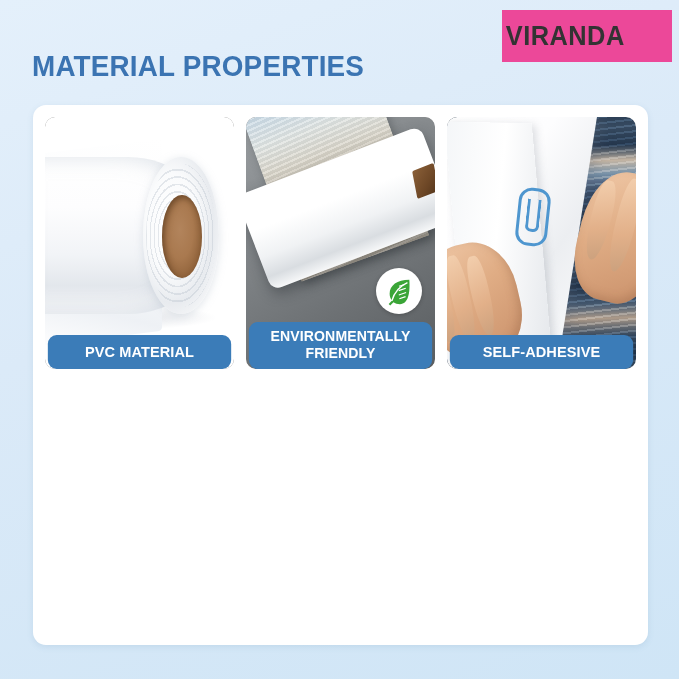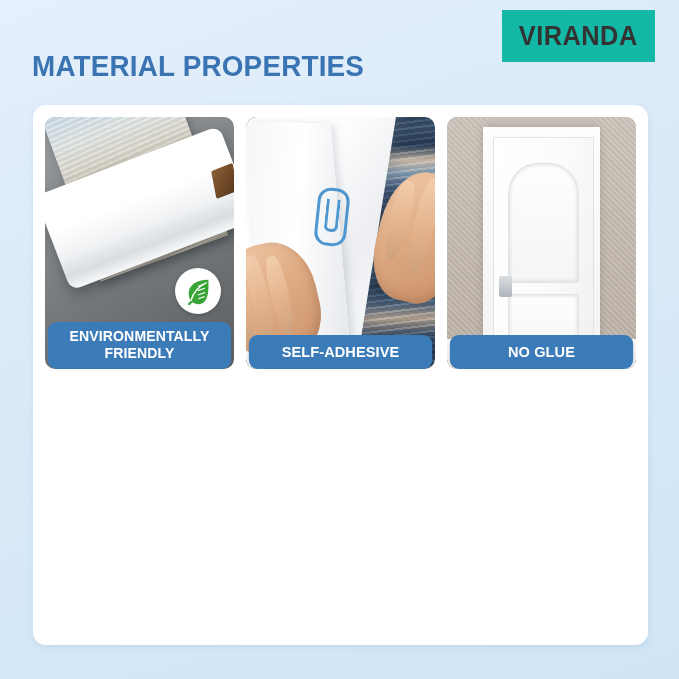--- a/index.html
+++ b/index.html
@@ -13,26 +13,25 @@
     font-family: "Liberation Sans", sans-serif;
     background: linear-gradient(160deg, #e4f0fb 0%, #dbeaf8 40%, #cfe5f6 100%);
     position: relative;
   }
 
   
   .logo-box {
     position: absolute;
     left: 502px;
     top: 10px;
-    width: 153px;
+    width: 170px;
     height: 52px;
-    background: #14b8a6;
+    background: #ec4899;
     display: flex;
     align-items: center;
-    justify-content: center;
   }
   .logo-text {
     font-family: "Liberation Sans", sans-serif;
     font-weight: bold;
     font-size: 27px;
     letter-spacing: 0.5px;
     color: #333333;
     transform: scaleX(0.94);
   }
 
@@ -446,20 +445,31 @@
 
 <div class="logo-box">
   <span class="logo-text">VIRANDA</span>
 </div>
 
 <div class="page-title">MATERIAL PROPERTIES</div>
 
 <div class="card">
   <div class="grid">
 
+    <div class="tile">
+      <div class="tile-photo ph-roll">
+        <div class="roll-shadow"></div>
+        <div class="roll-sheet"></div>
+        <div class="roll-body"></div>
+        <div class="roll-end"></div>
+        <div class="roll-rings"></div>
+        <div class="roll-core"></div>
+      </div>
+      <div class="tile-label">PVC MATERIAL</div>
+    </div>
 
     <div class="tile">
       <div class="tile-photo ph-env">
         <div class="env-print">
           <div class="beach-bg"></div>
         </div>
         <div class="env-roll"></div>
         <div class="env-tip"></div>
         <div class="leaf-badge">
           <svg width="30" height="30" viewBox="0 0 32 32">
@@ -489,30 +499,15 @@
         <div class="hand hand-right">
           <div class="finger" style="left:10%; top:10%; width:24%; height:62%;"></div>
           <div class="finger" style="left:40%; top:4%;  width:24%; height:72%;"></div>
         </div>
       </div>
       <div class="tile-label">SELF-ADHESIVE</div>
     </div>
 
 
 
-    <div class="tile">
-      <div class="tile-photo ph-door">
-        <div class="door-wall-l"></div>
-        <div class="door-wall-r"></div>
-        <div class="door-frame">
-          <div class="door-leaf">
-            <div class="door-panel top"></div>
-            <div class="door-panel bot"></div>
-            <div class="door-handle"></div>
-          </div>
-        </div>
-        <div class="baseboard"></div>
-      </div>
-      <div class="tile-label">NO GLUE</div>
-    </div>
 
   </div>
 </div>
 
 </body></html>

